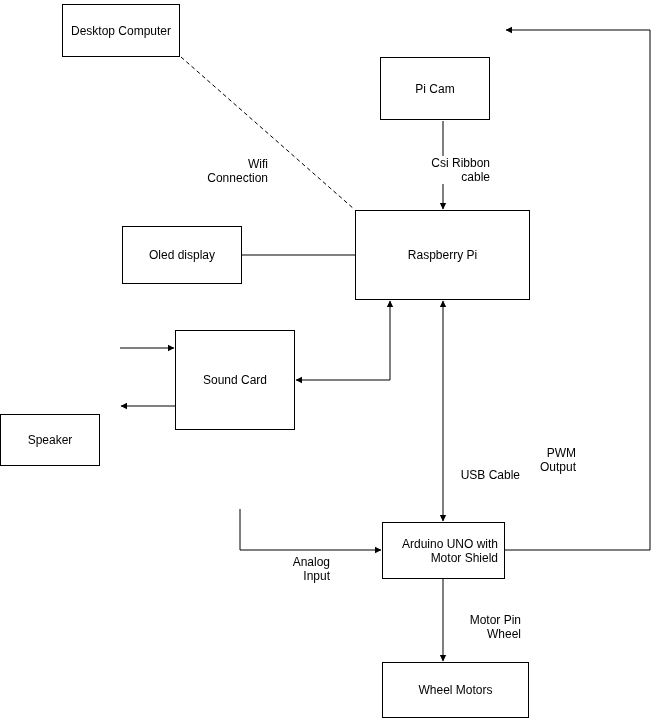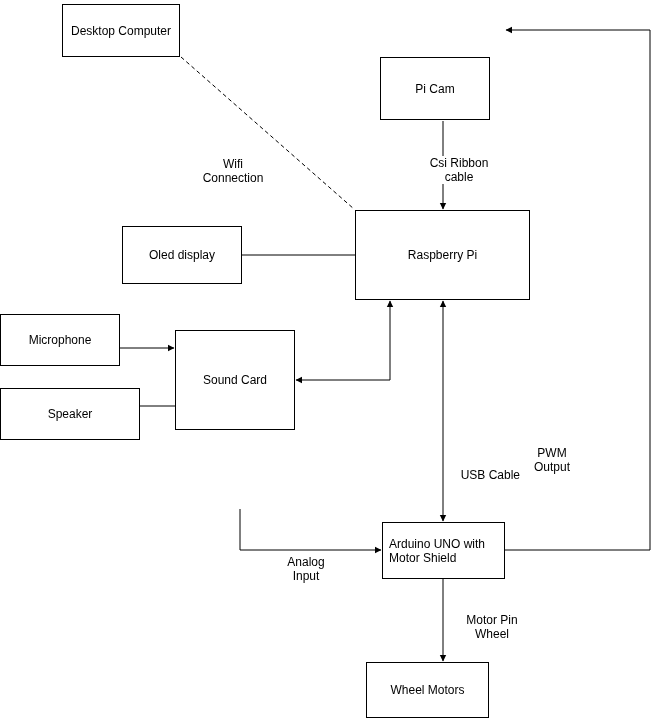--- a/index.html
+++ b/index.html
@@ -17,32 +17,32 @@
     left: 0; top: 0;
     width: 659px; height: 721px;
   }
   .node {
     position: absolute;
     border: 1px solid #000000;
     background: #ffffff;
     display: flex;
     align-items: center;
     justify-content: center;
-    text-align: left;
+    text-align: right;
     font-size: 12px;
     line-height: 14px;
     color: #000000;
     padding: 2px 6px;
   }
   .edge-label {
     position: absolute;
     font-size: 12px;
     line-height: 14px;
     color: #000000;
-    text-align: center;
+    text-align: right;
     white-space: pre-line;
     background: #ffffff;
   }
 </style>
 </head>
 <body>
 
 <div class="canvas">
 
   <svg class="edges" viewBox="0 0 659 721" xmlns="http://www.w3.org/2000/svg">
@@ -83,38 +83,35 @@
   </div>
 
   <div class="node" style="left:355px; top:210px; width:175px; height:90px">
     <span>Raspberry Pi</span>
   </div>
 
   <div class="node" style="left:122px; top:226px; width:120px; height:58px">
     <span>Oled display</span>
   </div>
 
-  <div class="node" style="left:0px; top:314px; width:120px; height:52px">
-    <span>Microphone</span>
-  </div>
 
   <div class="node" style="left:175px; top:330px; width:120px; height:100px">
     <span>Sound Card</span>
   </div>
 
-  <div class="node" style="left:0px; top:388px; width:140px; height:52px">
+  <div class="node" style="left:0px; top:414px; width:100px; height:52px">
     <span>Speaker</span>
   </div>
 
 
   <div class="node" style="left:382px; top:522px; width:123px; height:57px">
     <span>Arduino UNO with Motor Shield</span>
   </div>
 
-  <div class="node" style="left:366px; top:662px; width:123px; height:56px">
+  <div class="node" style="left:382px; top:662px; width:147px; height:56px">
     <span>Wheel Motors</span>
   </div>
 
   <div class="edge-label" style="left:198px; top:157px; width:70px">Wifi
 Connection</div>
 
   <div class="edge-label" style="left:428px; top:156px; width:62px">Csi Ribbon
 cable</div>
 
 

